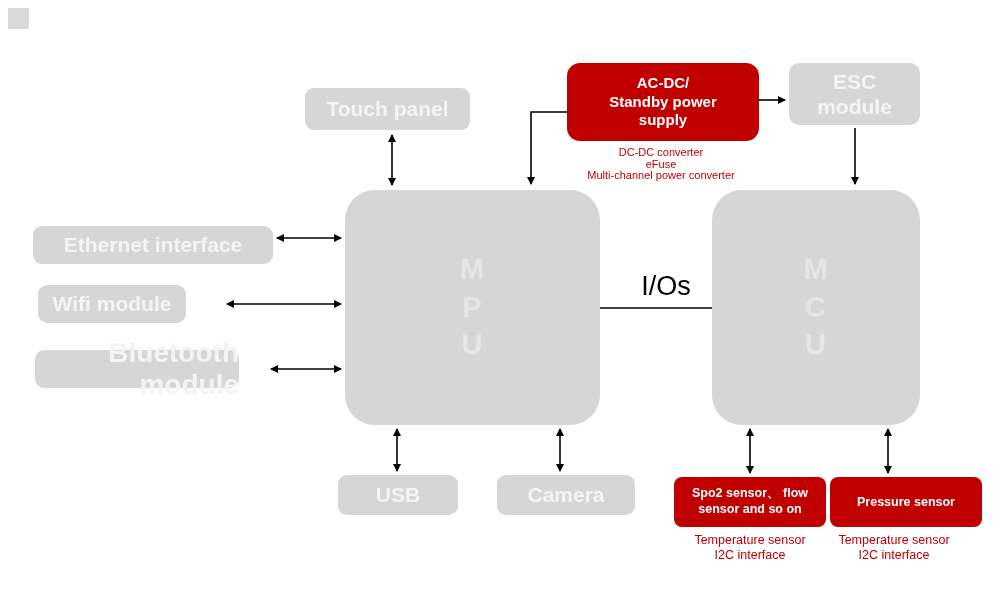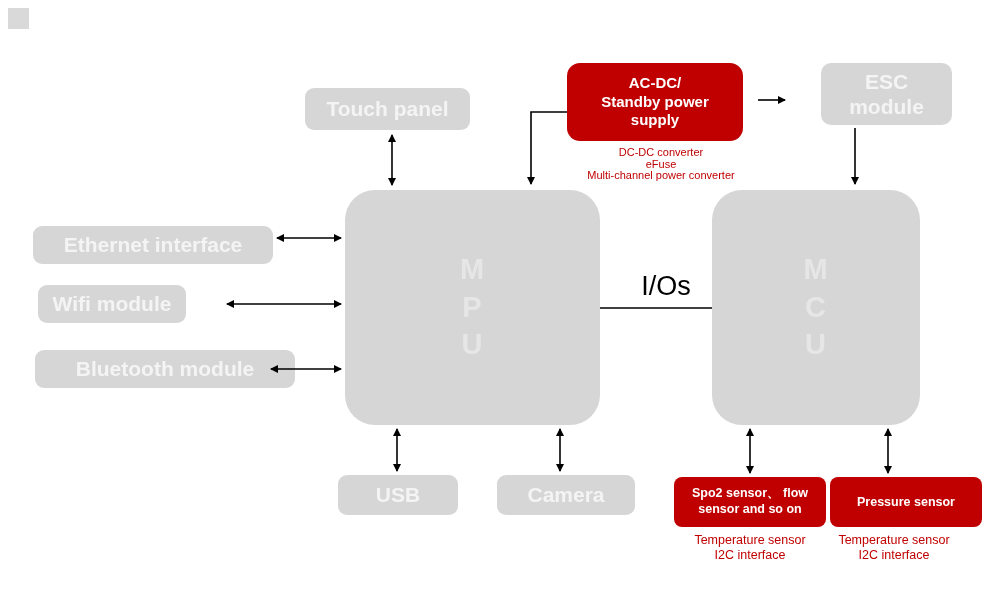--- a/index.html
+++ b/index.html
@@ -26,42 +26,42 @@
   .red   { background: #c00000; color: #ffffff; }
   .pill  { border-radius: 9px; }
 
   
   .corner-sq { position: absolute; left: 8px; top: 8px; width: 21px; height: 21px; background: #d9d9d9; }
 
   
   .touch     { left: 305px; top: 88px;  width: 165px; height: 42px; font-size: 21px; }
   .ethernet  { left: 33px;  top: 226px; width: 240px; height: 38px; font-size: 21px; }
   .wifi      { left: 38px;  top: 285px; width: 148px; height: 38px; font-size: 21px; }
-  .bluetooth { left: 35px;  top: 350px; width: 260px; height: 38px; font-size: 21px; text-align: right; }
+  .bluetooth { left: 35px;  top: 350px; width: 204px; height: 38px; font-size: 28px; text-align: right; }
   .usb       { left: 338px; top: 475px; width: 120px; height: 40px; font-size: 21px; }
   .camera    { left: 497px; top: 475px; width: 138px; height: 40px; font-size: 21px; }
-  .esc       { left: 789px; top: 63px;  width: 131px; height: 62px; font-size: 21px; line-height: 1.2; border-radius: 10px; padding: 1px 14px; margin-left: 32px; }
+  .esc       { left: 789px; top: 63px;  width: 131px; height: 62px; font-size: 21px; line-height: 1.2; border-radius: 10px; padding: 1px 14px; }
 
   
   .proc {
     border-radius: 30px;
     background: #d6d6d6;
     color: #e6e6e6;
     font-size: 29px;
     font-weight: bold;
     white-space: pre-line;
     line-height: 1.3;
     letter-spacing: 1px;
   }
   .mpu { left: 345px; top: 190px; width: 255px; height: 235px; }
   .mcu { left: 712px; top: 190px; width: 208px; height: 235px; }
 
   
   .acdc {
-    left: 567px; top: 63px; width: 176px; height: 78px;
+    left: 567px; top: 63px; width: 192px; height: 78px;
     border-radius: 13px; font-size: 15px; line-height: 1.25;
     flex-direction: column; padding: 8px 18px;
   }
   .acdc-notes {
     position: absolute; left: 545px; top: 147px; width: 232px;
     color: #c00000; font-size: 11px; line-height: 11.5px; text-align: center;
   }
 
   
   .spo2     { left: 674px; top: 477px; width: 152px; height: 50px; font-size: 12.5px; line-height: 1.25; border-radius: 8px; padding: 0 6px; }

